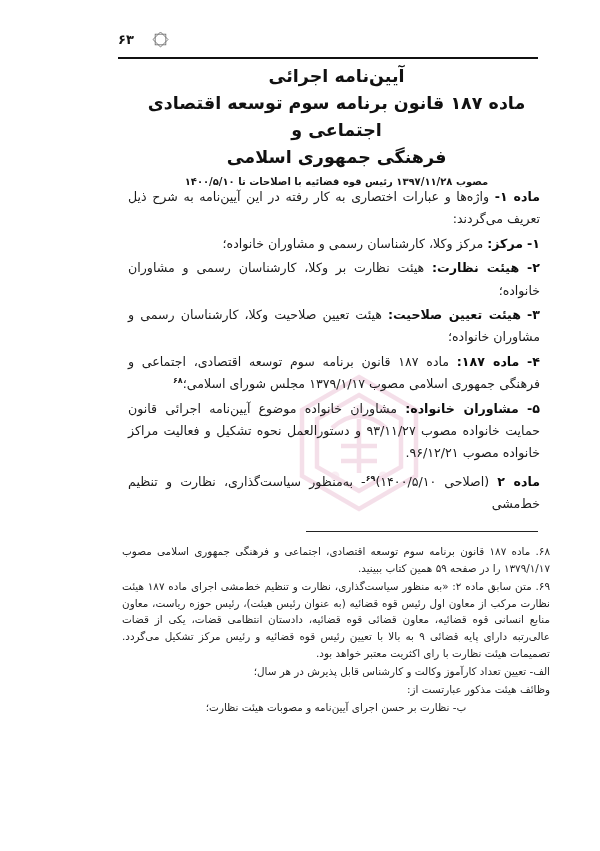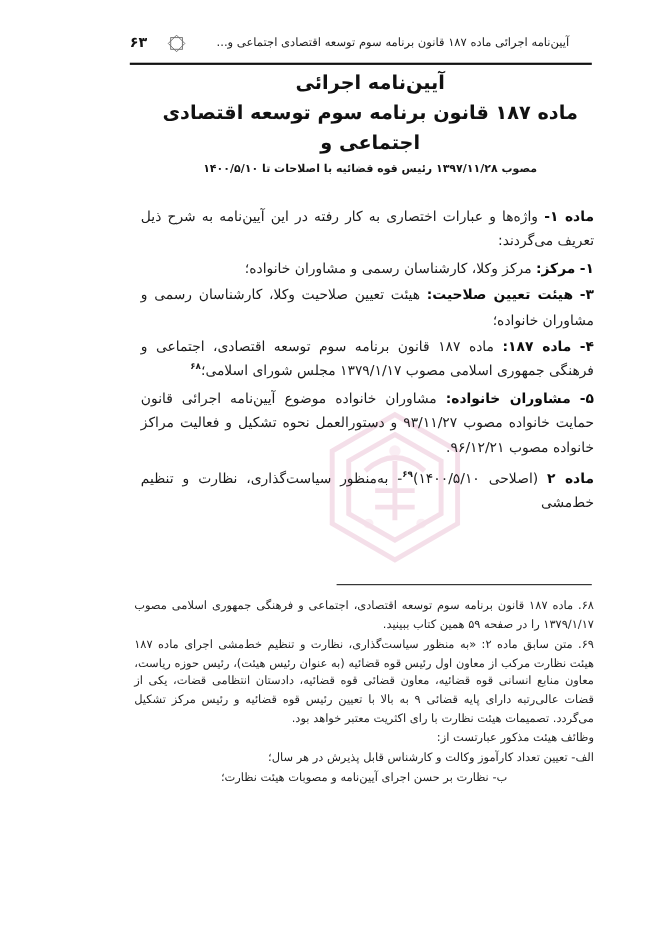--- a/index.html
+++ b/index.html
@@ -139,21 +139,21 @@
     right: 62px;
     width: 232px;
     height: 1px;
     background: #222222;
     z-index: 2;
   }
   .footnotes {
     position: absolute;
     top: 543px;
     left: 66px;
-    right: 60px;
+    right: 50px;
     z-index: 2;
   }
   .fn {
     font-size: 10.4px;
     line-height: 1.62;
     text-align: justify;
     margin: 0 0 1px 0;
     color: #1f1f1f;
   }
   .fn-num { font-weight: 400; }
@@ -182,43 +182,47 @@
   </svg>
 
   <div class="header">
     <span class="header-pageno">۶۳</span>
     <svg class="header-ornament" viewBox="0 0 32 32" aria-hidden="true">
       <g fill="none" stroke="#6f6f6f" stroke-width="1.6">
         <rect x="6" y="6" width="20" height="20"></rect>
         <rect x="6" y="6" width="20" height="20" transform="rotate(45 16 16)"></rect>
       </g>
     </svg>
-    <span class="header-title">آیین‌نامه اجرائی ماده ۱۸۷ قانون برنامه سوم توسعه اقتصادی اجتماعی و...</span>
   </div>
   <div class="header-rule"></div>
 
   <div class="titleblock">
     <h1 class="doc-title">
       <span class="ln">آیین‌نامه اجرائی</span>
       <span class="ln">ماده ۱۸۷ قانون برنامه سوم توسعه اقتصادی اجتماعی و</span>
+      <span class="ln">فرهنگی جمهوری اسلامی</span>
     </h1>
     <div class="doc-subtitle">مصوب ۱۳۹۷/۱۱/۲۸ رئیس قوه قضائیه با اصلاحات تا ۱۴۰۰/۵/۱۰</div>
   </div>
 
   <div class="body-text">
 
     <p class="para">
       <span class="bold">ماده ۱-</span><span> واژه‌ها و عبارات اختصاری به کار رفته در این آیین‌نامه به شرح ذیل تعریف می‌گردند:</span>
     </p>
 
     <p class="para">
       <span class="bold">۱-</span>
       <span class="bold">مرکز:</span><span> مرکز وکلا، کارشناسان رسمی و مشاوران خانواده؛</span>
     </p>
 
+    <p class="para">
+      <span class="bold">۲-</span>
+      <span class="bold">هیئت نظارت:</span><span> هیئت نظارت بر وکلا، کارشناسان رسمی و مشاوران خانواده؛</span>
+    </p>
 
     <p class="para">
       <span class="bold">۳-</span>
       <span class="bold">هیئت تعیین صلاحیت:</span><span> هیئت تعیین صلاحیت وکلا، کارشناسان رسمی و مشاوران خانواده؛</span>
     </p>
 
     <p class="para">
       <span class="bold">۴-</span>
       <span class="bold">ماده ۱۸۷:</span><span> ماده ۱۸۷ قانون برنامه سوم توسعه اقتصادی، اجتماعی و فرهنگی جمهوری اسلامی مصوب ۱۳۷۹/۱/۱۷ مجلس شورای اسلامی؛</span><span class="sup">۶۸</span>
     </p>
@@ -238,18 +242,18 @@
 
   <div class="fn-rule"></div>
 
   <div class="footnotes">
     <p class="fn">
       <span class="fn-num">۶۸.</span><span> ماده ۱۸۷ قانون برنامه سوم توسعه اقتصادی، اجتماعی و فرهنگی جمهوری اسلامی مصوب ۱۳۷۹/۱/۱۷ را در صفحه ۵۹ همین کتاب ببینید.</span>
     </p>
     <p class="fn">
       <span class="fn-num">۶۹.</span><span> متن سابق ماده ۲: «به منظور سیاست‌گذاری، نظارت و تنظیم خط‌مشی اجرای ماده ۱۸۷ هیئت نظارت مرکب از معاون اول رئیس قوه قضائیه (به عنوان رئیس هیئت)، رئیس حوزه ریاست، معاون منابع انسانی قوه قضائیه، معاون قضائی قوه قضائیه، دادستان انتظامی قضات، یکی از قضات عالی‌رتبه دارای پایه قضائی ۹ به بالا با تعیین رئیس قوه قضائیه و رئیس مرکز تشکیل می‌گردد. تصمیمات هیئت نظارت با رای اکثریت معتبر خواهد بود.</span>
     </p>
+    <p class="fn right">الف- تعیین تعداد کارآموز وکالت و کارشناس قابل پذیرش در هر سال؛</p>
     <p class="fn right">وظائف هیئت مذکور عبارتست از:</p>
-    <p class="fn right">الف- تعیین تعداد کارآموز وکالت و کارشناس قابل پذیرش در هر سال؛</p>
     <p class="fn center-ish">ب- نظارت بر حسن اجرای آیین‌نامه و مصوبات هیئت نظارت؛</p>
   </div>
 
 </div>
 
 </body></html>

